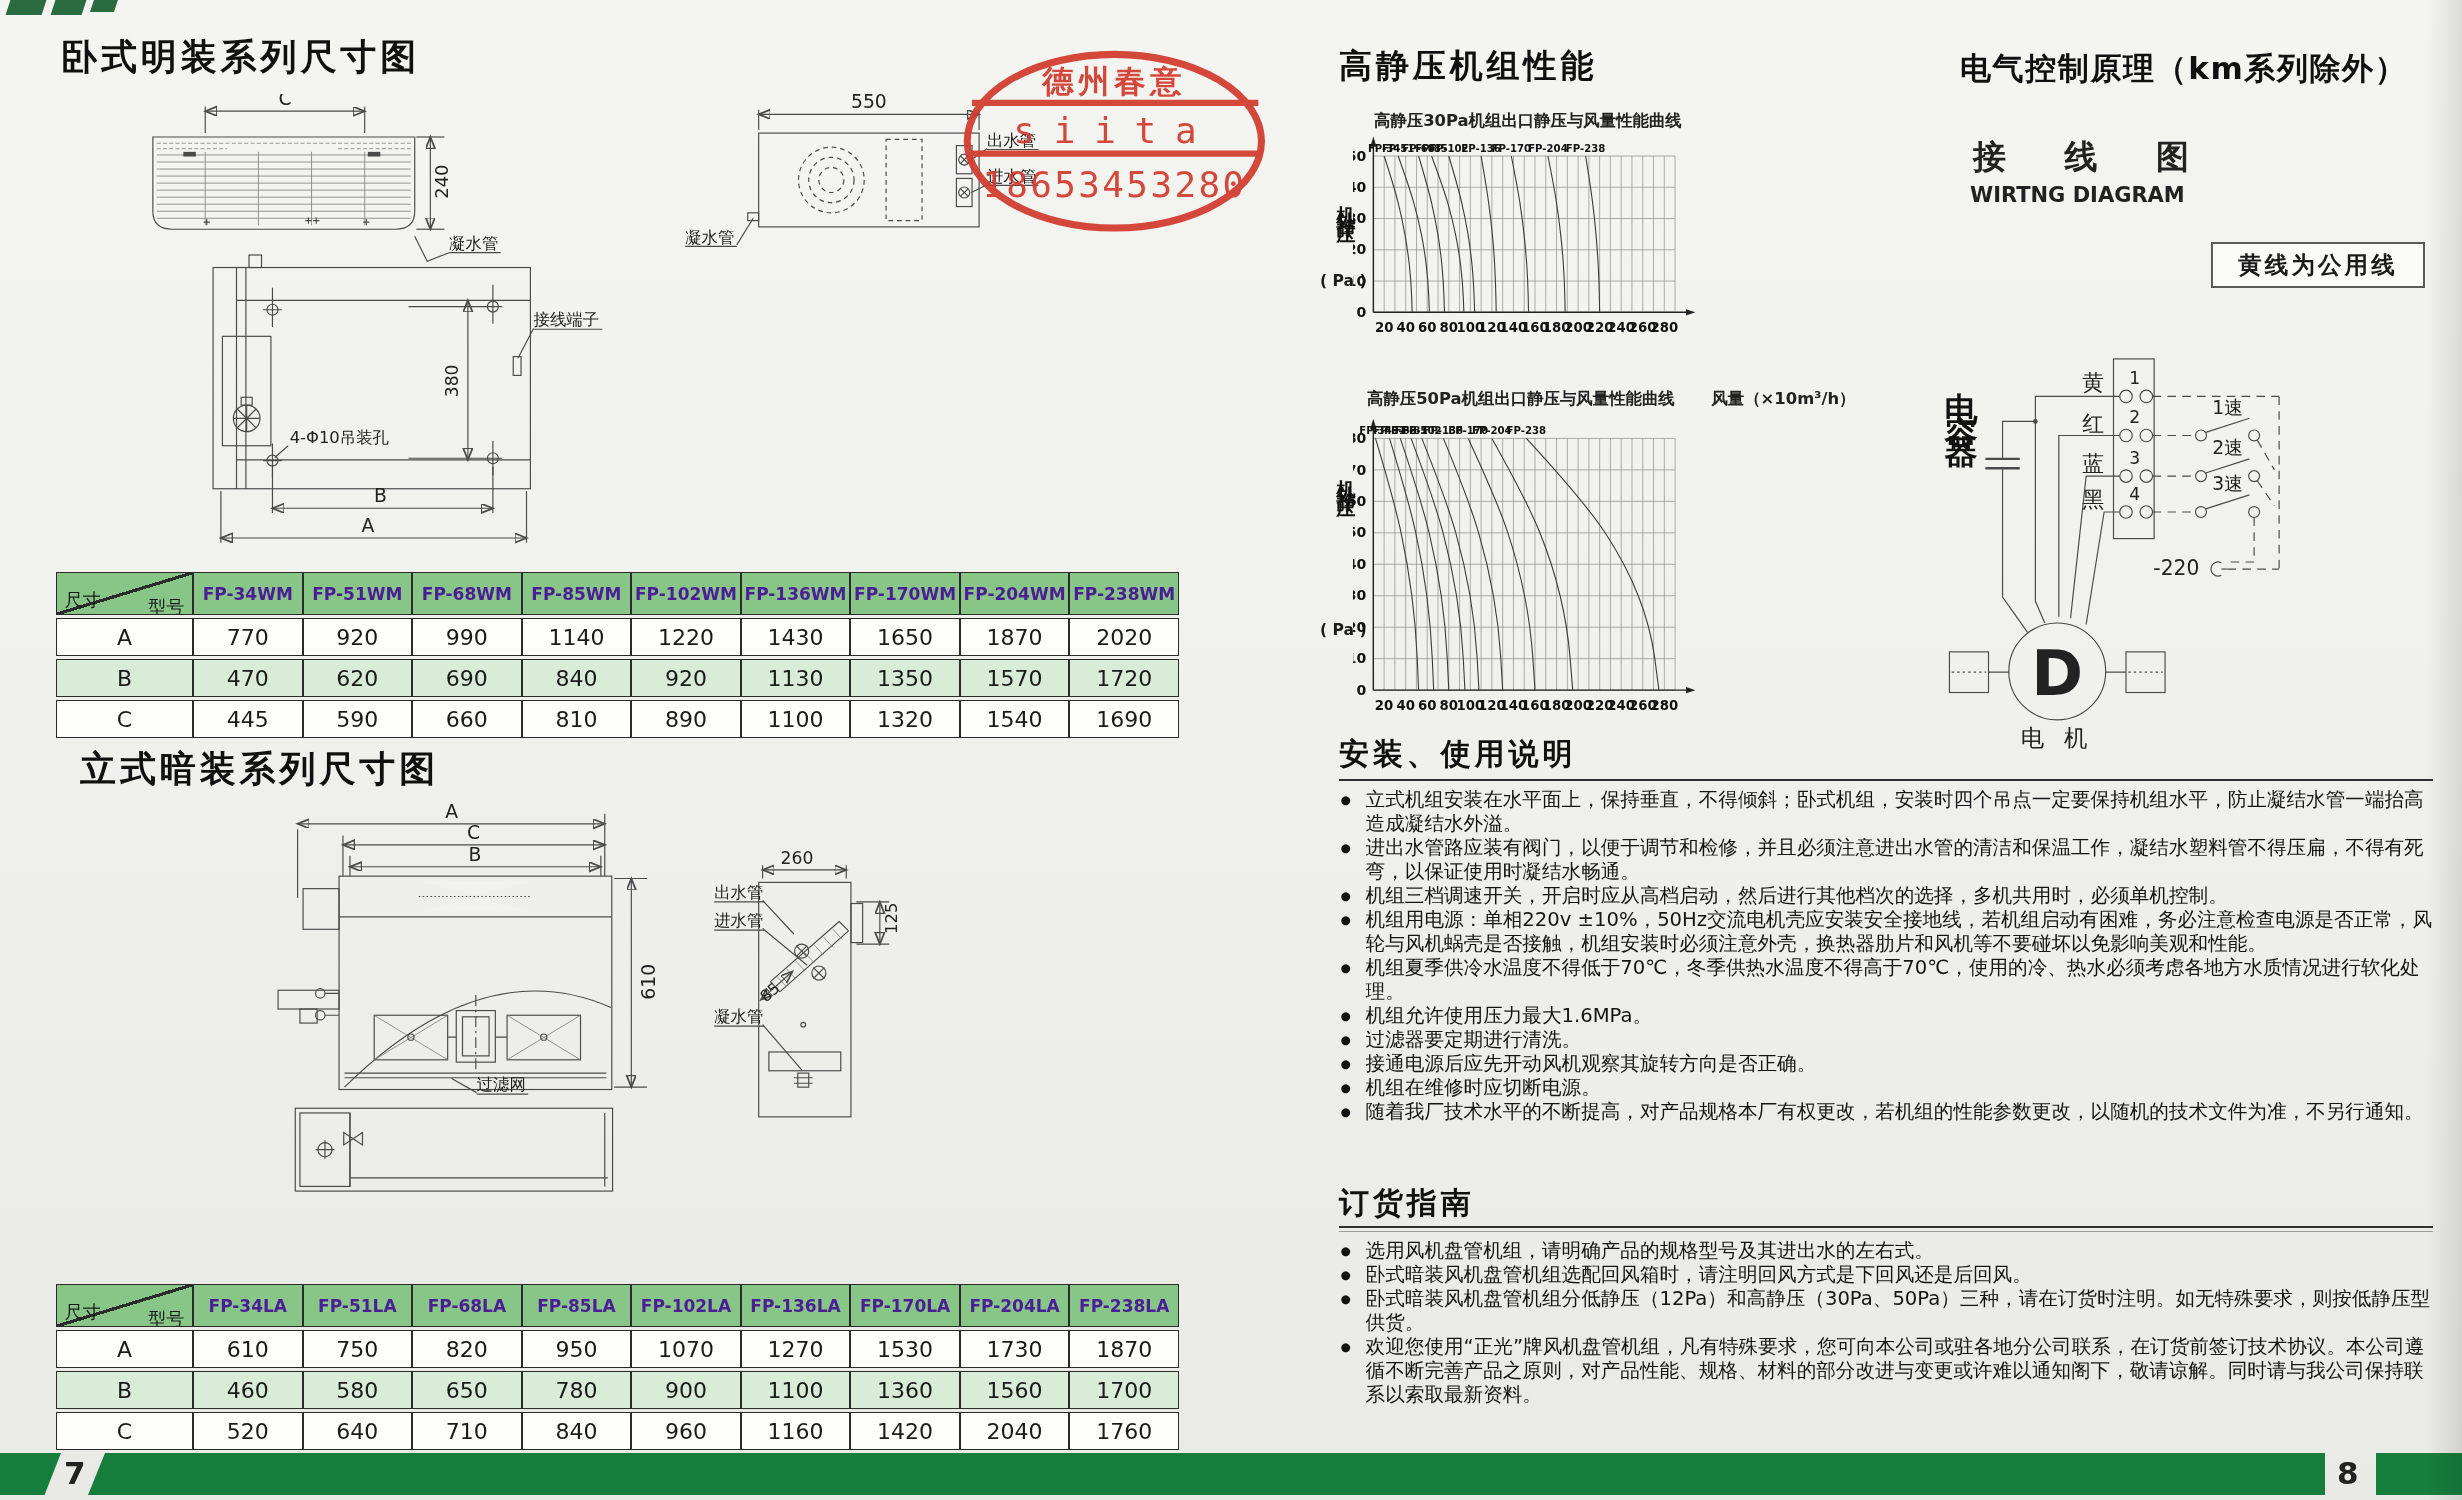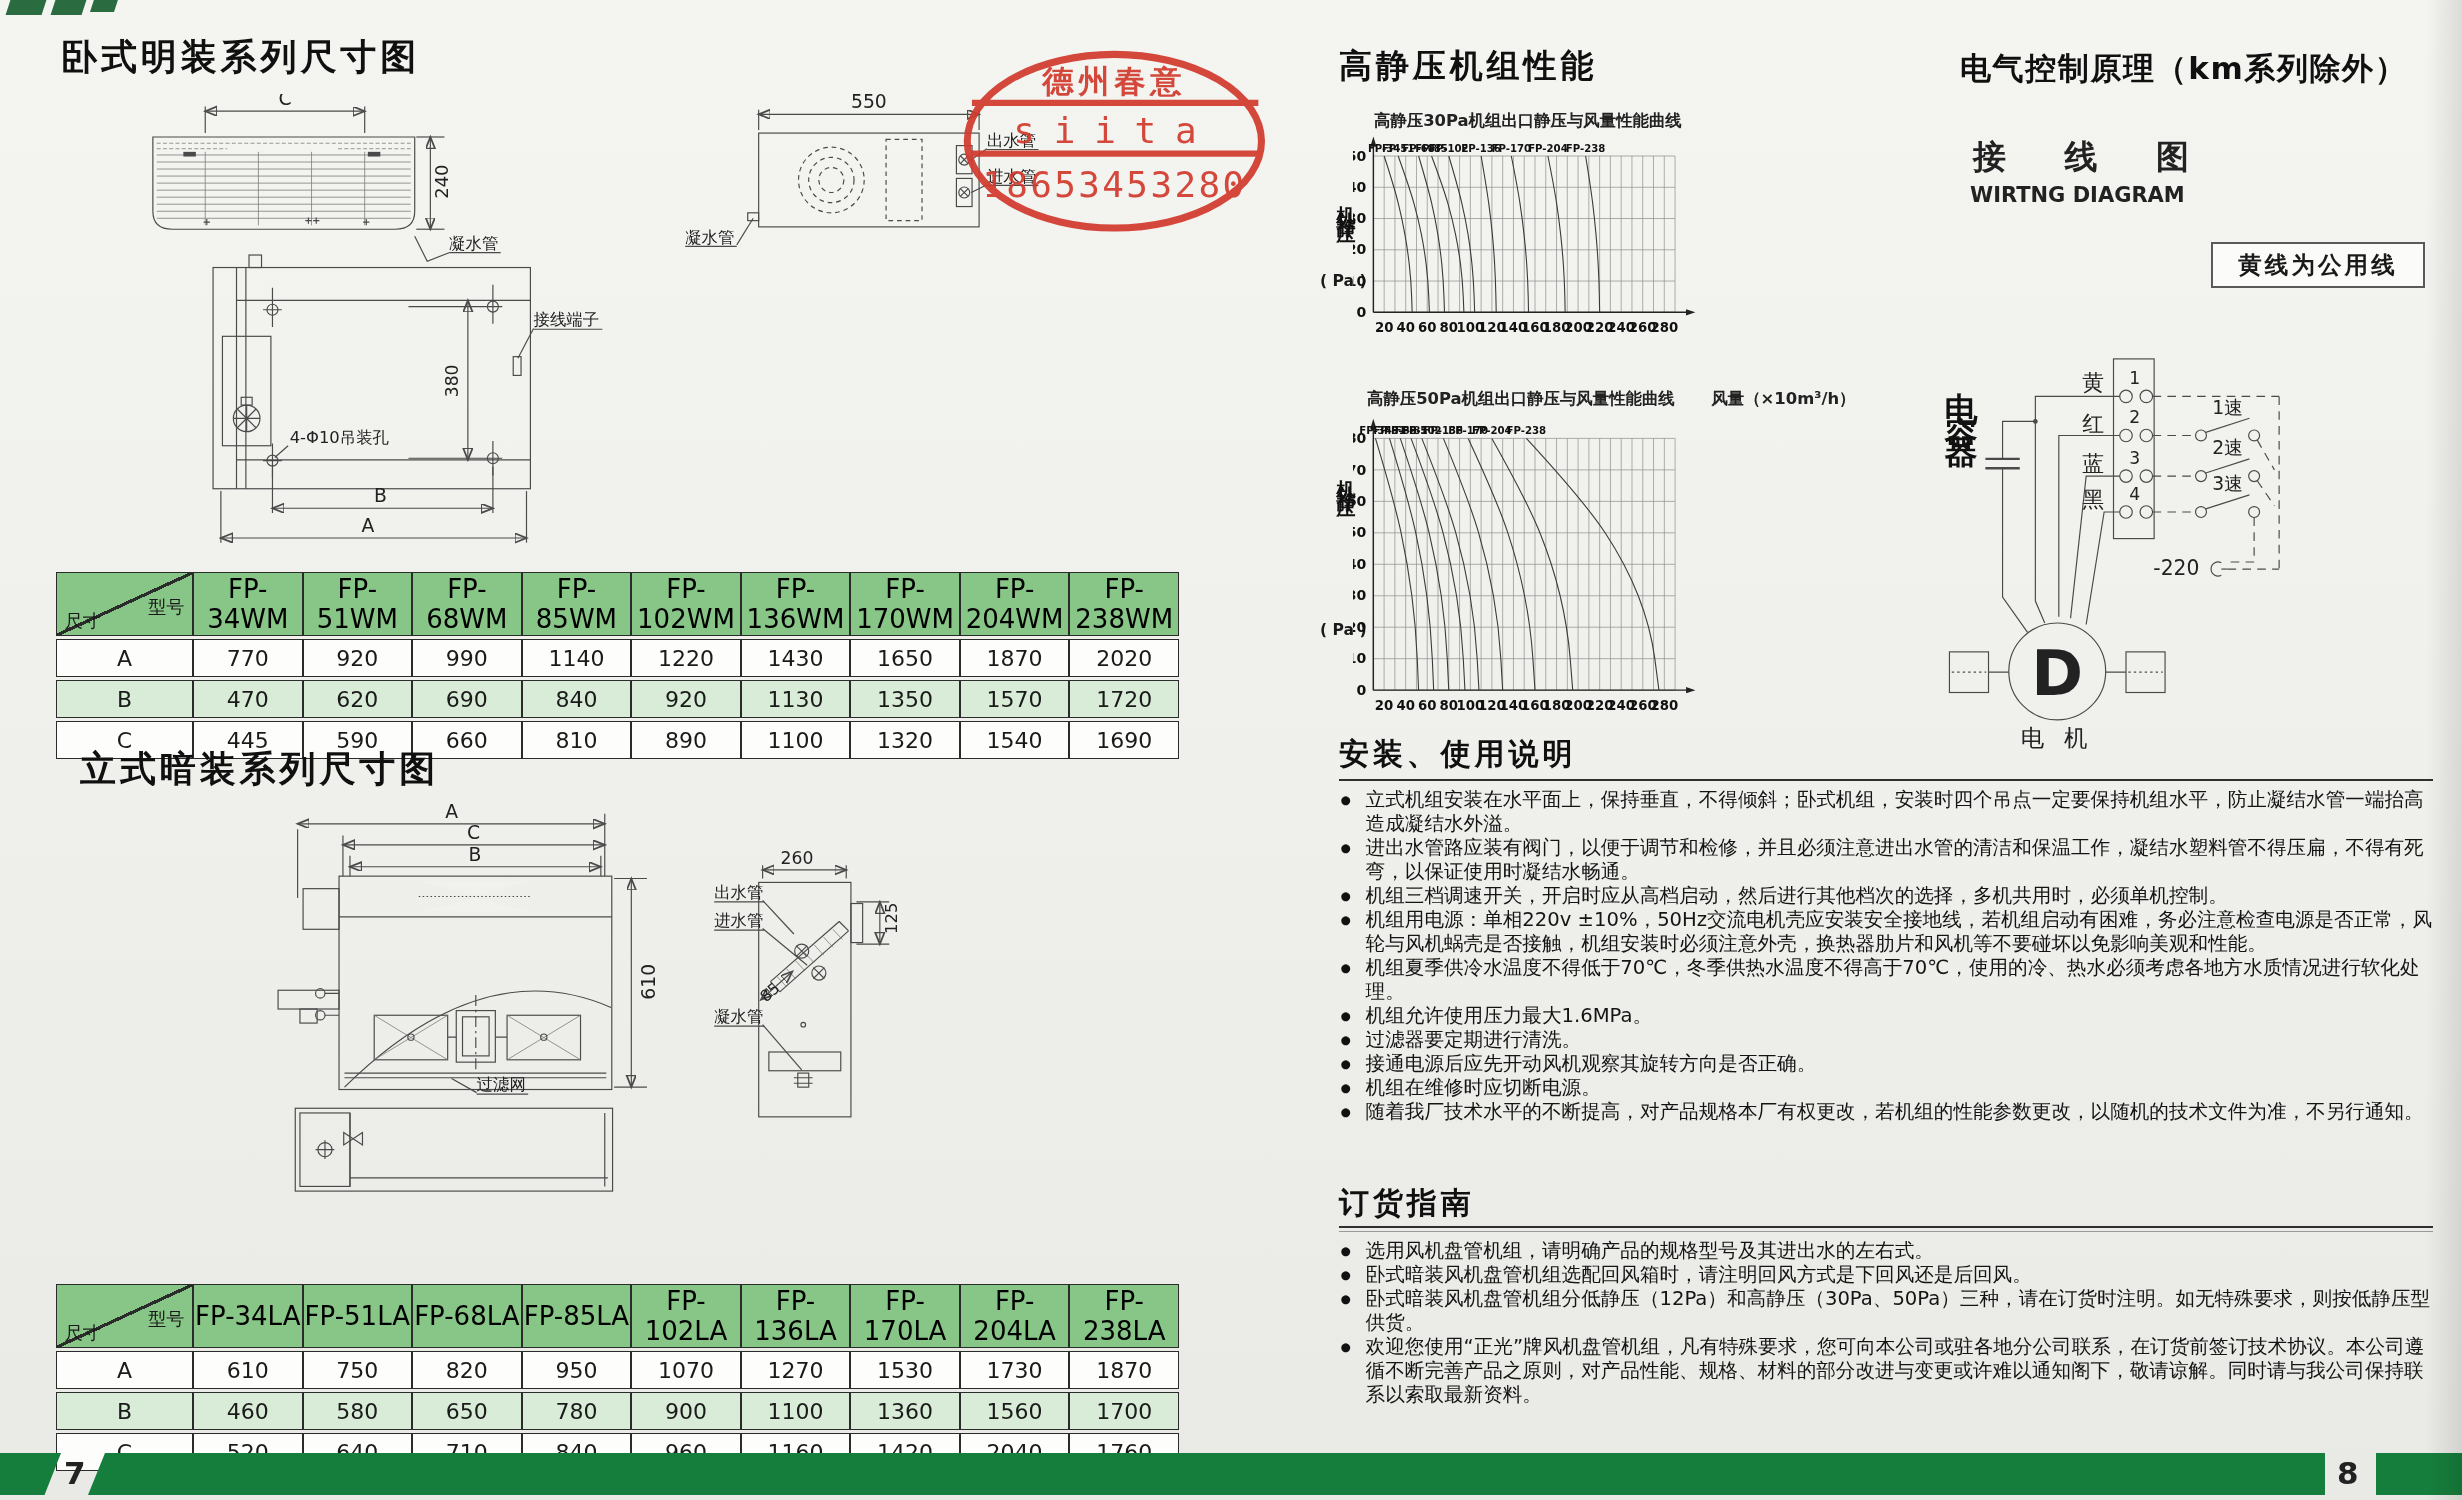--- a/index.html
+++ b/index.html
@@ -15,21 +15,21 @@
   .draw .thick{stroke-width:3;}
   .draw .dash{stroke-dasharray:11 8;}
   .draw .dash2{stroke-dasharray:6 5;}
   .draw .dashdot{stroke-dasharray:14 5 3 5;}
   .draw text{stroke:none;fill:#222;font-family:"DejaVu Sans","Liberation Sans",sans-serif;}
   .draw .fillb{fill:#4a4a4a;stroke:none;}
   .draw .white{fill:#f1f1ee;stroke:none;}
   
   .dim-table{border-spacing:0 3.9px;table-layout:fixed;width:1123px;}
   .dim-table td,.dim-table th{border:1.6px solid #2b2b2b;text-align:center;overflow:hidden;}
-  .dim-table th.model{background:#87c687;height:39px;font-size:26px;font-weight:400;color:#000000;}
+  .dim-table th.model{background:#87c687;height:39px;font-size:17px;font-weight:700;color:#4c1d95;}
   .dim-table td.corner{background:
       linear-gradient(to bottom right,rgba(0,0,0,0) calc(50% - 1.6px),#2b2b2b calc(50% - 1.6px),#2b2b2b calc(50% + 1.6px),rgba(0,0,0,0) calc(50% + 1.6px)),#87c687;
       position:relative;width:133px;}
   .c-top{position:absolute;top:1.6px;right:7.8px;font-size:18px;margin-top:20px;}
   .c-bot{position:absolute;bottom:1.6px;left:7.8px;font-size:18px;}
   .dim-table td.rlabel,.dim-table td.val{height:34px;font-size:22px;background:#fdfdfc;}
   .dim-table tr.alt td{background:#d9ecd8;}
   
   .rule{background:#2f2f2f;height:2.3px;}
   .rule2{height:3.1px;border-top:2.3px solid #2f2f2f;border-bottom:0.8px solid #9a9a9a;}

